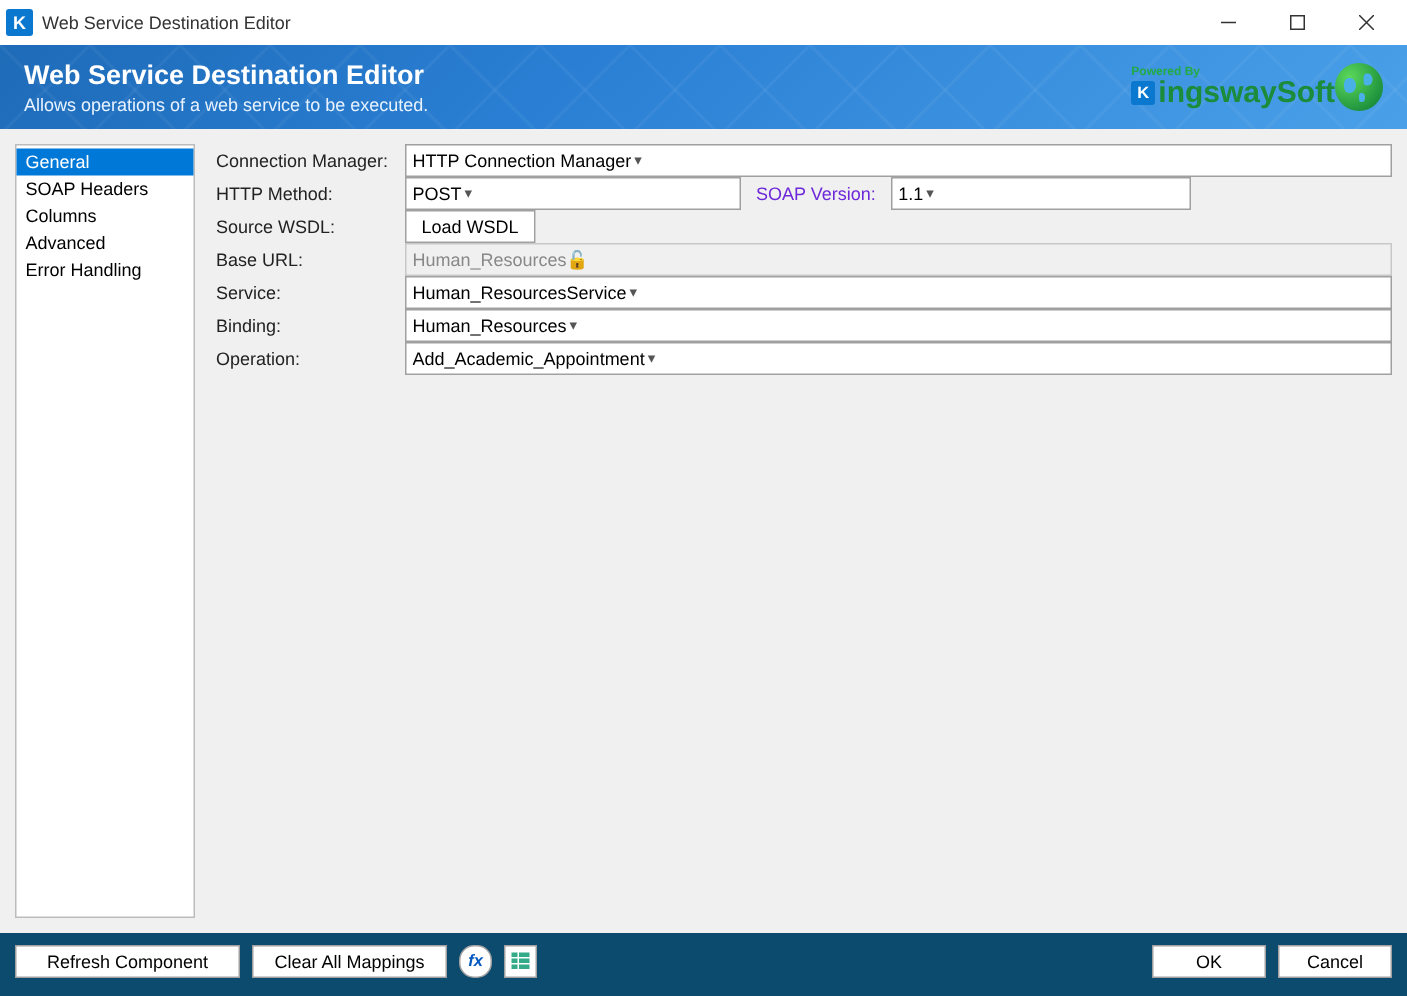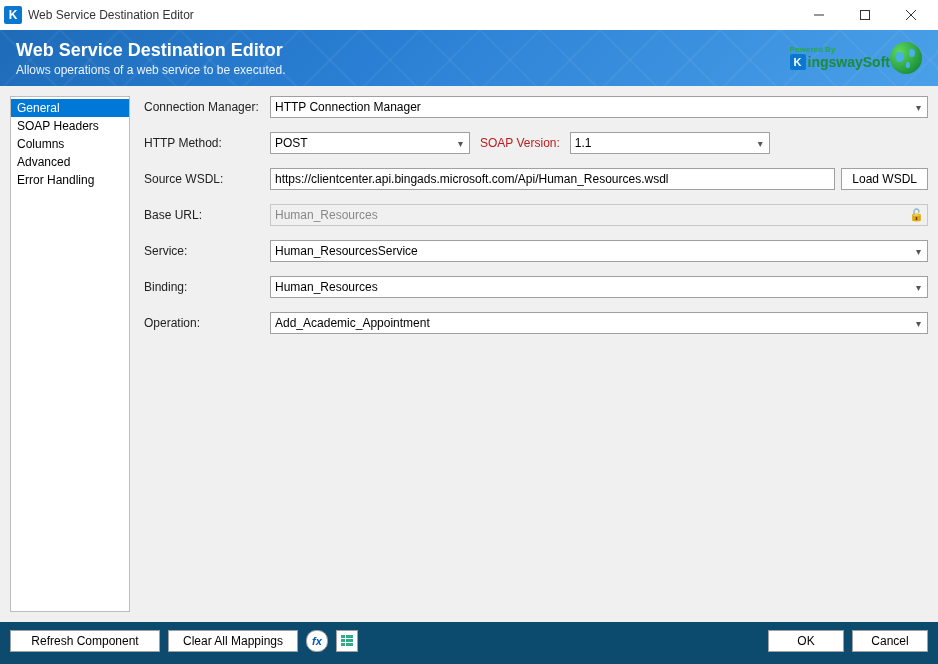--- a/index.html
+++ b/index.html
@@ -60,21 +60,21 @@
       pointer-events: none;
     }
     .header-text { color: #fff; position: relative; z-index: 1; flex: 1; }
     .header-text h1 { font-size: 18px; font-weight: 600; }
     .header-text p { font-size: 12px; margin-top: 2px; color: #e8f3ff; }
     .header-logo { display: flex; align-items: center; gap: 0; position: relative; z-index: 1; }
     .ks-logo { display: flex; flex-direction: column; align-items: flex-start; line-height: 1; }
     .ks-logo .powered { font-size: 8px; color: #2a4; font-weight: bold; }
     .ks-logo .brand { display: flex; align-items: center; gap: 2px; }
     .ks-logo .k { background: #0b78d0; color: #fff; font-weight: bold; width: 16px; height: 16px; display: inline-flex; align-items: center; justify-content: center; border-radius: 2px; font-size: 11px; }
-    .ks-logo .name { color: #1a8c3a; font-weight: bold; font-size: 14px; }
+    .ks-logo .name { color: #1a8c3a; font-weight: bold; font-size: 20px; }
     .globe-icon {
       width: 32px; height: 32px;
       border-radius: 50%;
       background: radial-gradient(circle at 30% 30%, #5bd85b, #1a8c3a 80%);
       position: relative;
     }
     .globe-icon::after {
       content: "";
       position: absolute;
       width: 8px; height: 10px;
@@ -104,21 +104,21 @@
       font-size: 12px;
     }
     .sidebar-item.selected {
       background: #0078d7;
       color: #fff;
     }
     .form-area {
       flex: 1;
       display: flex;
       flex-direction: column;
-      gap: 14px;
+      gap: 0;
     }
     .form-row {
       display: flex;
       align-items: center;
       gap: 6px;
     }
     .form-row .label {
       width: 120px;
       min-width: 120px;
       font-size: 12px;
@@ -126,21 +126,20 @@
     }
     .ctrl {
       flex: 1;
       height: 22px;
       border: 1px solid #a0a0a0;
       background: #fff;
       font-size: 12px;
       padding: 0 4px;
       display: flex;
       align-items: center;
-      justify-content: space-between;
       position: relative;
     }
     .ctrl.readonly {
       background: #f0f0f0;
       color: #888;
       border: 1px solid #c8c8c8;
     }
     .ctrl .val { overflow: hidden; white-space: nowrap; text-overflow: ellipsis; }
     .chev { color: #555; font-size: 10px; padding: 0 2px; }
     .lock-icon {
@@ -160,21 +159,21 @@
       padding: 0 10px;
       font-size: 12px;
       cursor: pointer;
       display: inline-flex;
       align-items: center;
       justify-content: center;
     }
 
     .inline-label {
       font-size: 12px;
-      color: #b91c1c;
+      color: #6d28d9;
       padding: 0 4px;
     }
 
     .footer {
       padding: 8px 10px 12px 10px;
       display: flex;
       align-items: center;
       gap: 8px;
       background: #0c4a6e;
     }
@@ -187,21 +186,21 @@
       background: #fff;
       display: inline-flex;
       align-items: center;
       justify-content: center;
       cursor: pointer;
       font-size: 11px;
     }
     .icon-btn.fx { color: #0058c0; font-style: italic; font-weight: bold; border-radius: 10px; }
     .icon-btn.grid svg rect { fill: #3a8; }
 
-    .httpmethod { width: 200px; flex: none; }
+    .httpmethod { width: 224px; flex: none; }
     .soapver { width: 200px; flex: none; }
   </style>
 </head>
 <body>
 
 <div class="titlebar">
   <div class="app-icon">K</div>
   <div class="title">Web Service Destination Editor</div>
   <div class="win-controls">
     <div class="win-btn">
@@ -267,23 +266,20 @@
       </div>
       <div class="inline-label">SOAP Version:</div>
       <div class="ctrl soapver">
         <span class="val">1.1</span>
         <span class="chev">▾</span>
       </div>
     </div>
 
     <div class="form-row">
       <div class="label">Source WSDL:</div>
-      <div class="ctrl">
-        <span class="val">https://clientcenter.api.bingads.microsoft.com/Api/Human_Resources.wsdl</span>
-      </div>
       <button class="btn">Load WSDL</button>
     </div>
 
     <div class="form-row">
       <div class="label">Base URL:</div>
       <div class="ctrl readonly">
         <span class="val">Human_Resources</span>
         <span class="lock-icon"></span>
       </div>
     </div>

